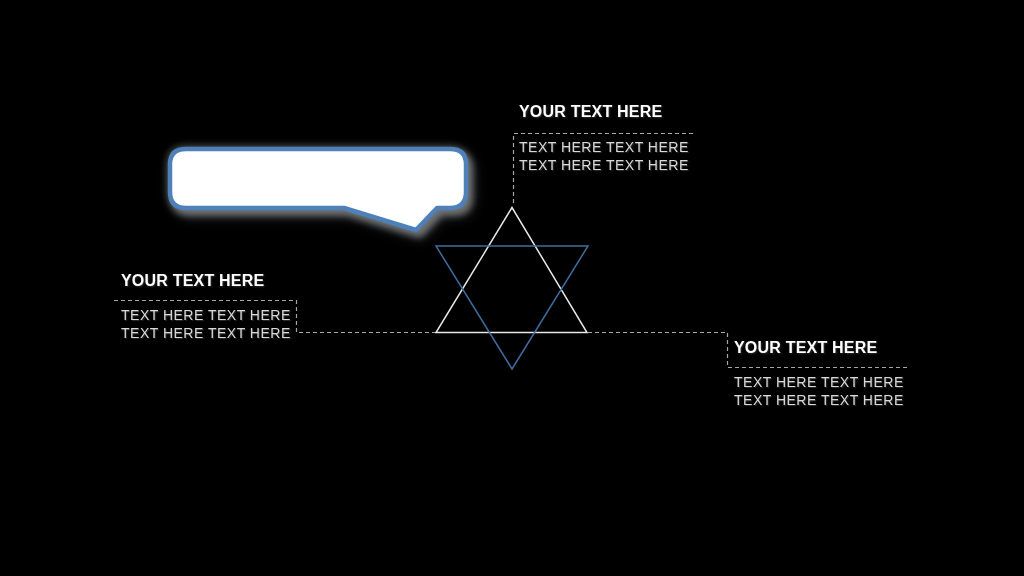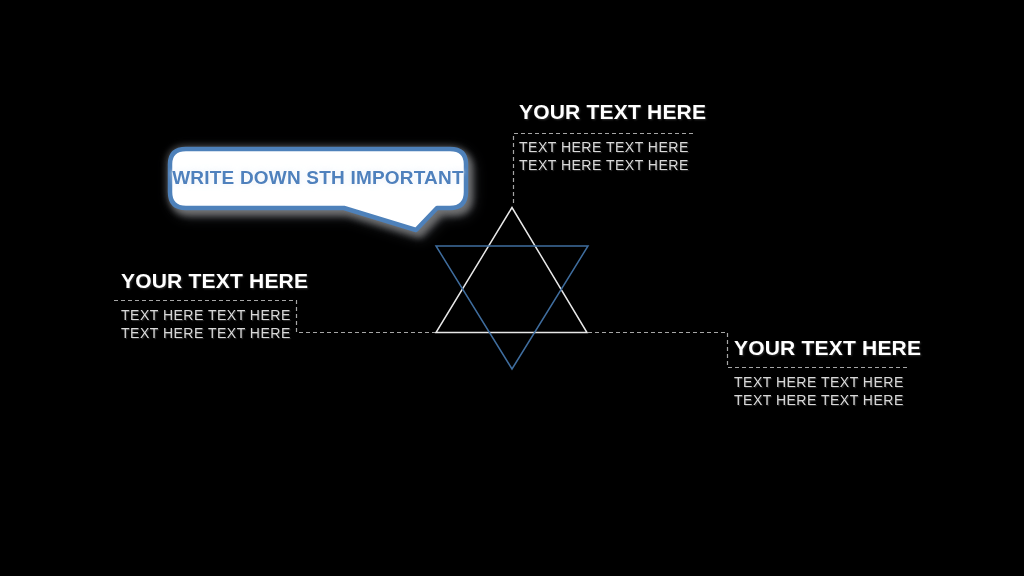--- a/index.html
+++ b/index.html
@@ -17,21 +17,21 @@
   .callout-label{
     position:absolute;left:170px;top:166px;width:296px;height:24px;
     line-height:24px;text-align:center;
     font-size:19px;font-weight:bold;letter-spacing:.2px;
     color:#4f81bd;
     text-shadow:0 0 2px #ffffff,0 0 4px rgba(255,255,255,.85),0 0 6px rgba(210,225,245,.6);
     white-space:nowrap;
   }
   .text-block{position:absolute;}
   .tb-heading{
-    font-size:21px;font-weight:bold;color:#ffffff;line-height:22px;
+    font-size:16px;font-weight:bold;color:#ffffff;line-height:22px;
     letter-spacing:.2px;white-space:nowrap;
     text-shadow:1px 1px 2px rgba(80,80,80,.6);
   }
   .tb-body{margin-top:14px;}
   .tb-line{
     font-size:14px;font-weight:400;color:#d9d9d9;line-height:18px;
     letter-spacing:.5px;white-space:nowrap;
     text-shadow:1px 1px 1px rgba(90,90,90,.55);
   }
   .tb-top .tb-body{margin-top:15px;}
@@ -51,21 +51,20 @@
 
     <polygon points="512,207.5 436,332.5 587,332.5" fill="none" stroke-width="1.5" stroke="#e8e8e8"></polygon>
 
     <polygon points="436,246 588,246 512,369" fill="none" stroke-width="1.5" stroke="#3f6d9e"></polygon>
 
     <g class="callout-group">
       <path d="M 186,149 H 450 Q 466,149 466,164 V 192 Q 466,208 450,208 H 437 L 416,230 L 344,208 H 186 Q 170,208 170,192 V 164 Q 170,149 186,149 Z" stroke-width="4.5" stroke-linejoin="round" fill="#ffffff" stroke="#4e81ba"></path>
     </g>
   </svg>
 
-  <div class="callout-label" style="color: rgb(79, 129, 189);">WRITE DOWN STH IMPORTANT</div>
 
   <div class="text-block tb-top" style="left:519px;top:101px;">
     <div class="tb-heading">YOUR TEXT HERE</div>
     <div class="tb-body">
       <div class="tb-line">TEXT HERE TEXT HERE</div>
       <div class="tb-line">TEXT HERE TEXT HERE</div>
     </div>
   </div>
 
   <div class="text-block" style="left:121px;top:270px;">

